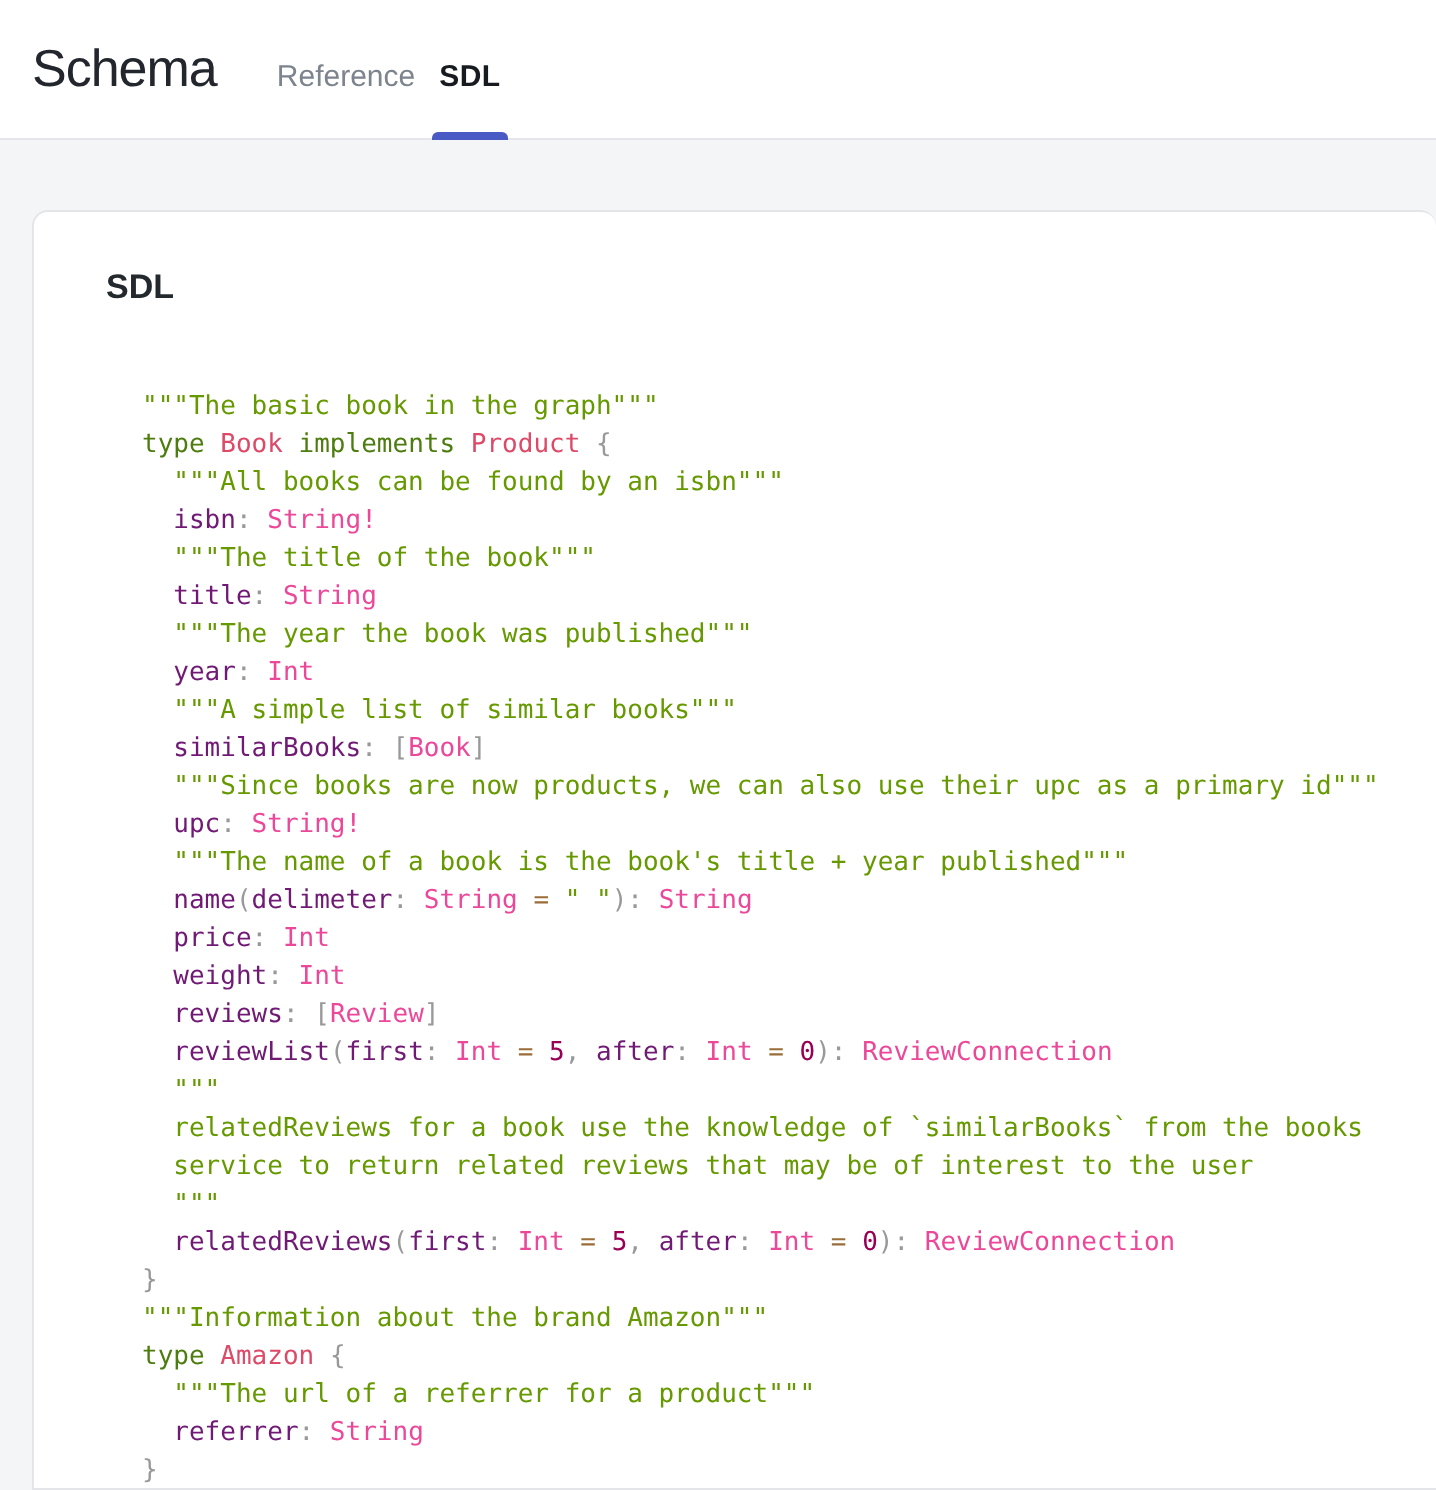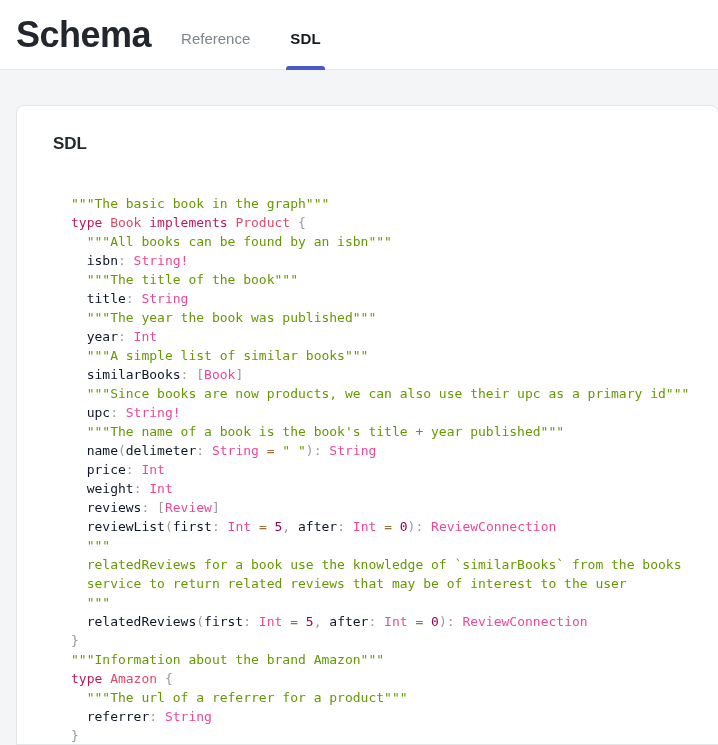--- a/index.html
+++ b/index.html
@@ -12,30 +12,30 @@
   
   .header {
     height: 70px;
     background: #ffffff;
     border-bottom: 1px solid #e4e6e9;
     display: flex;
     align-items: center;
     padding: 0 16px;
   }
   .page-title {
-    font-size: 36px;
-    font-weight: 700;
+    font-size: 26px;
+    font-weight: 400;
     letter-spacing: -0.5px;
     color: #23272d;
     margin-right: 30px;
   }
   .tabs {
     display: flex;
     align-self: stretch;
-    gap: 40px;
+    gap: 12px;
   }
   .tab {
     display: flex;
     align-items: center;
     padding-top: 8px;
     position: relative;
     font-size: 15px;
     color: #7d848d;
     cursor: pointer;
   }
@@ -77,22 +77,22 @@
   .code {
     font-family: "DejaVu Sans Mono", "Liberation Mono", monospace;
     font-size: 13px;
     line-height: 19px;
     white-space: pre;
     padding: 12px 0 0 18px;
     color: #24292e;
   }
   .t-plain { color: #ec4899; }
   .t-str   { color: #669900; }
-  .t-attr  { color: #0f172a; }
-  .t-kw    { color: #be185d; }
+  .t-attr  { color: #701a75; }
+  .t-kw    { color: #4d7c0f; }
   .t-cls   { color: #dd4a68; }
   .t-num   { color: #990055; }
   .t-punc  { color: #999999; }
   .t-op    { color: #9a6e3a; }
 </style>
 </head>
 <body>
 
 <div class="header">
   <div class="page-title">Schema</div>

